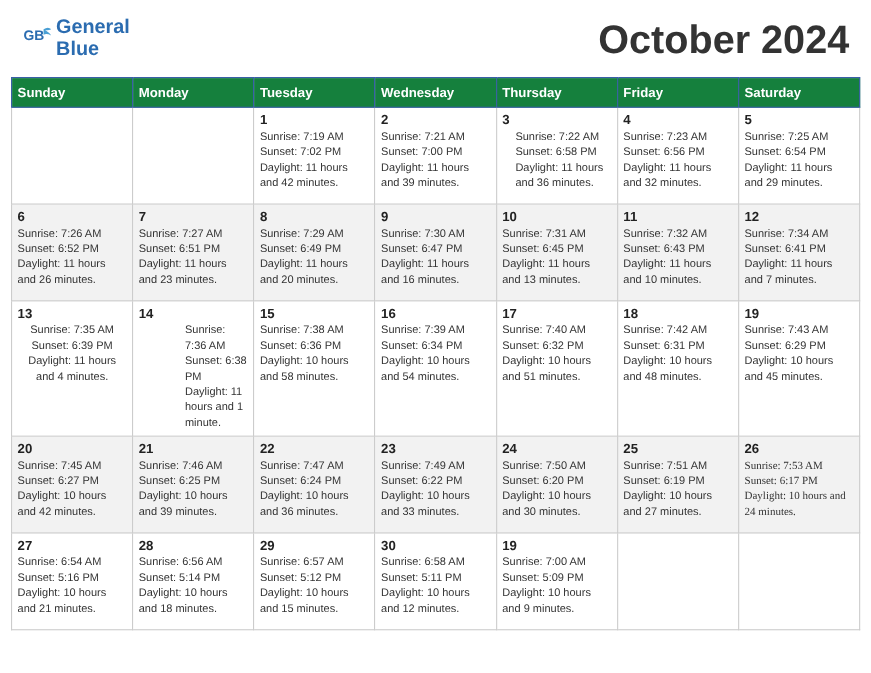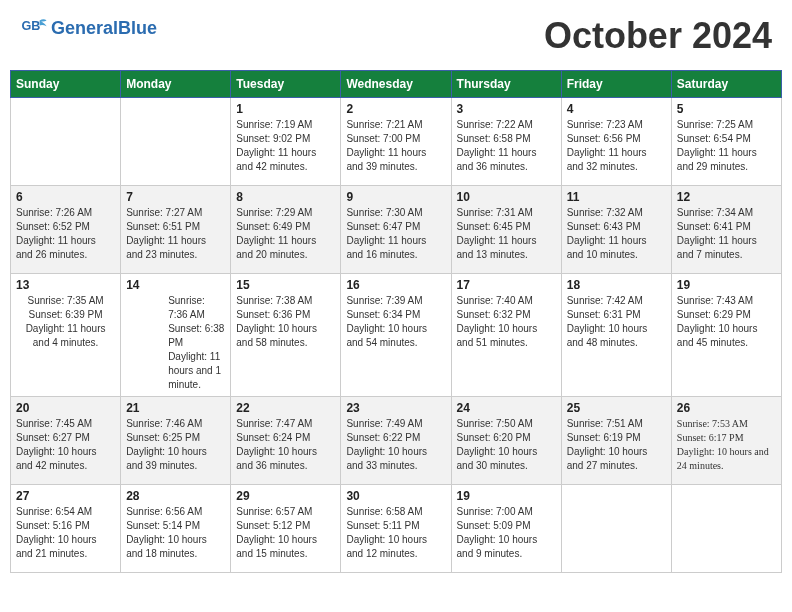--- a/index.html
+++ b/index.html
@@ -16,20 +16,21 @@
       align-items: flex-start;
       margin-bottom: 8px;
       padding: 5px 10px;
     }
     .logo {
       display: flex;
       align-items: center;
     }
     .logo-text {
       display: flex;
+      flex-direction: column;
       font-size: 18px;
       font-weight: bold;
       color: #2b6cb0;
       line-height: 1.1;
     }
     .logo-text span:last-child {
       color: #2b6cb0;
     }
     .logo-icon {
       width: 28px;
@@ -127,32 +128,32 @@
         <th>Saturday</th>
       </tr>
   </thead>
   <tbody id="calendar-body">
   <tr class="row-1">
         <td class="empty-cell"></td>
         <td class="empty-cell"></td>
         <td>
           <div class="day-number">1</div>
           <div class="day-info" style="white-space: pre-line;">Sunrise: 7:19 AM
-Sunset: 9:02 PM
+Sunset: 7:02 PM
 Daylight: 11 hours and 42 minutes.</div>
         </td>
         <td>
           <div class="day-number">2</div>
           <div class="day-info" style="white-space: pre-line;">Sunrise: 7:21 AM
 Sunset: 7:00 PM
 Daylight: 11 hours and 39 minutes.</div>
         </td>
         <td>
           <div class="day-number">3</div>
-          <div class="day-info" style="white-space: pre-line;">Sunrise: 7:22 AM
+          <div class="day-info" style="white-space: pre-line; margin-left: 12px;">Sunrise: 7:22 AM
 Sunset: 6:58 PM
 Daylight: 11 hours and 36 minutes.</div>
         </td>
         <td>
           <div class="day-number">4</div>
           <div class="day-info" style="white-space: pre-line;">Sunrise: 7:23 AM
 Sunset: 6:56 PM
 Daylight: 11 hours and 32 minutes.</div>
         </td>
         <td>

